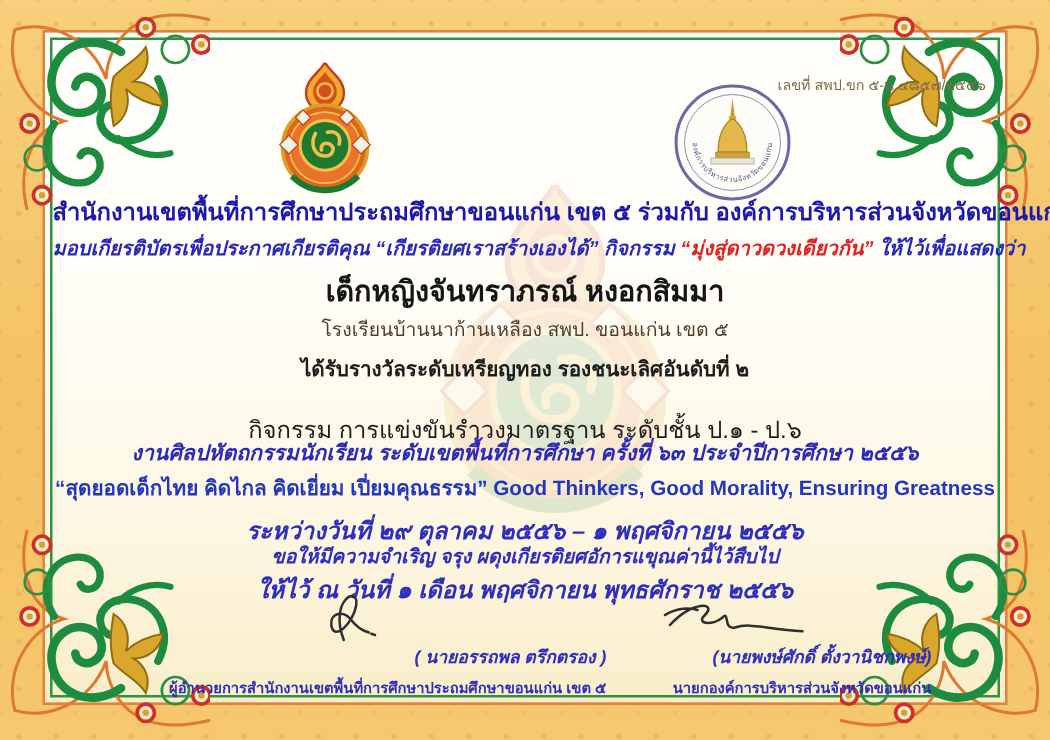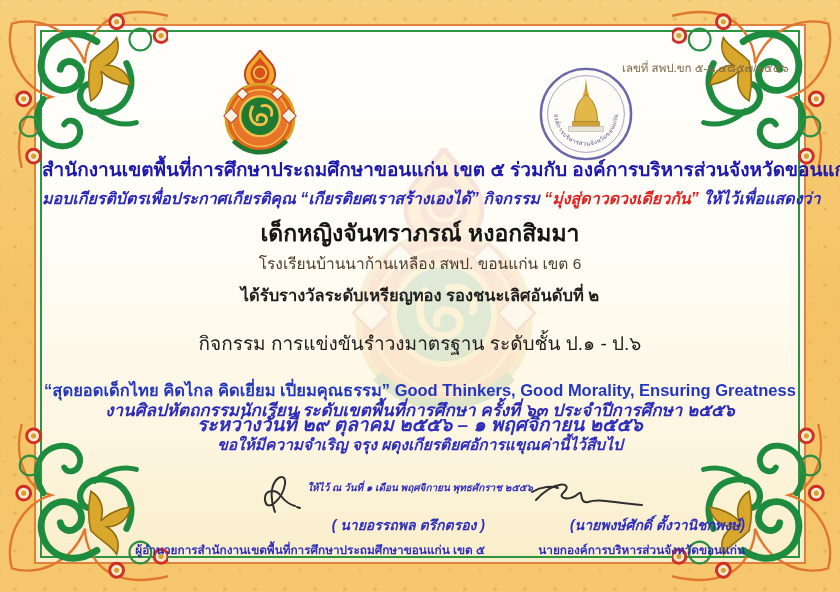--- a/index.html
+++ b/index.html
@@ -30,25 +30,25 @@
   .seal{position:absolute;left:538px;top:66px;width:96px;height:96px;}
   .ref{position:absolute;left:622px;top:59px;font-size:11.5px;color:#7d6b48;}
   .line{position:absolute;left:42px;right:42px;text-align:center;white-space:nowrap;}
   .l-header{top:154px;font-size:19px;font-weight:700;color:#1c18ae;}
   .l-intro{top:186px;font-size:16px;font-style:italic;font-weight:600;color:#2a28bc;}
   .l-intro .hl{color:#e02222;}
   .l-name{top:215px;font-size:23px;font-weight:700;color:#151515;}
   .l-school{top:251px;font-size:15.5px;color:#4e3e2b;}
   .l-award{top:282px;font-size:16.5px;font-weight:600;color:#1d1d1d;}
   .l-activity{top:328px;font-size:19px;color:#1d1d1d;}
-  .l-event{top:348px;font-size:17px;font-style:italic;font-weight:700;color:#2a2ab8;margin-top:48px;}
+  .l-event{top:348px;font-size:17px;font-style:italic;font-weight:700;color:#2a2ab8;}
   .l-slogan{top:377px;font-size:16.5px;font-weight:700;color:#2336c0;}
   .l-dates{top:409px;font-size:19px;font-style:italic;font-weight:700;color:#2d2dbe;}
   .l-blessing{top:432px;font-size:15.5px;font-style:italic;font-weight:700;color:#2d2dbe;}
-  .l-issued{top:480px;font-size:10px;font-style:italic;font-weight:700;color:#2d2dbe;}
+  .l-issued{top:456px;font-size:19px;font-style:italic;font-weight:700;color:#2d2dbe;}
   .sigblock{position:absolute;text-align:right;}
   .sig-left{left:55px;width:430px;top:514px;}
   .sig-right{left:455px;width:290px;top:514px;}
   .sig-name{font-size:14px;font-style:italic;font-weight:700;color:#2d2dbe;white-space:nowrap;}
   .sig-title{margin-top:4px;font-size:11.8px;font-weight:700;color:#2d2dbe;white-space:nowrap;}
   .sigimg{position:absolute;}
   .sigimg.left{left:245px;top:466px;width:64px;height:50px;}
   .sigimg.right{left:528px;top:478px;width:118px;height:36px;}
   .defsvg{position:absolute;width:0;height:0;overflow:hidden;}
 </style>
@@ -138,21 +138,21 @@
     </text>
   </svg>
 
   <div class="ref">เลขที่ สพป.ขก ๕-น.๔๘๕๗/๒๕๕๖</div>
 
   <div class="line l-header">สำนักงานเขตพื้นที่การศึกษาประถมศึกษาขอนแก่น เขต ๕ ร่วมกับ องค์การบริหารส่วนจังหวัดขอนแก่น</div>
 
   <div class="line l-name">เด็กหญิงจันทราภรณ์ หงอกสิมมา</div>
 
   <div class="line l-intro"><span>มอบเกียรติบัตรเพื่อประกาศเกียรติคุณ “เกียรติยศเราสร้างเองได้” กิจกรรม </span><span class="hl">“มุ่งสู่ดาวดวงเดียวกัน”</span><span> ให้ไว้เพื่อแสดงว่า</span></div>
-  <div class="line l-school">โรงเรียนบ้านนาก้านเหลือง สพป. ขอนแก่น เขต 6</div>
+  <div class="line l-school">โรงเรียนบ้านนาก้านเหลือง สพป. ขอนแก่น เขต ๕</div>
   <div class="line l-award">ได้รับรางวัลระดับเหรียญทอง รองชนะเลิศอันดับที่ ๒</div>
   <div class="line l-activity">กิจกรรม การแข่งขันรำวงมาตรฐาน ระดับชั้น ป.๑ - ป.๖</div>
   <div class="line l-event">งานศิลปหัตถกรรมนักเรียน ระดับเขตพื้นที่การศึกษา ครั้งที่ ๖๓ ประจำปีการศึกษา ๒๕๕๖</div>
   <div class="line l-slogan">“สุดยอดเด็กไทย คิดไกล คิดเยี่ยม เปี่ยมคุณธรรม” Good Thinkers, Good Morality, Ensuring Greatness</div>
   <div class="line l-dates">ระหว่างวันที่ ๒๙ ตุลาคม ๒๕๕๖ – ๑ พฤศจิกายน ๒๕๕๖</div>
   <div class="line l-blessing">ขอให้มีความจำเริญ จรุง ผดุงเกียรติยศอัการแขุณค่านี้ไว้สืบไป</div>
   <div class="line l-issued">ให้ไว้ ณ วันที่ ๑ เดือน พฤศจิกายน พุทธศักราช ๒๕๕๖</div>
 
   <svg class="sigimg left" viewBox="0 0 64 50">
     <path d="M30,46 C18,14 42,2 40,18 C38,32 22,48 20,34 C19,24 30,22 36,30 C39,34 43,38 50,40 M52,41 l3,1" fill="none" stroke="#2e2e2e" stroke-width="2" stroke-linecap="round"></path>

